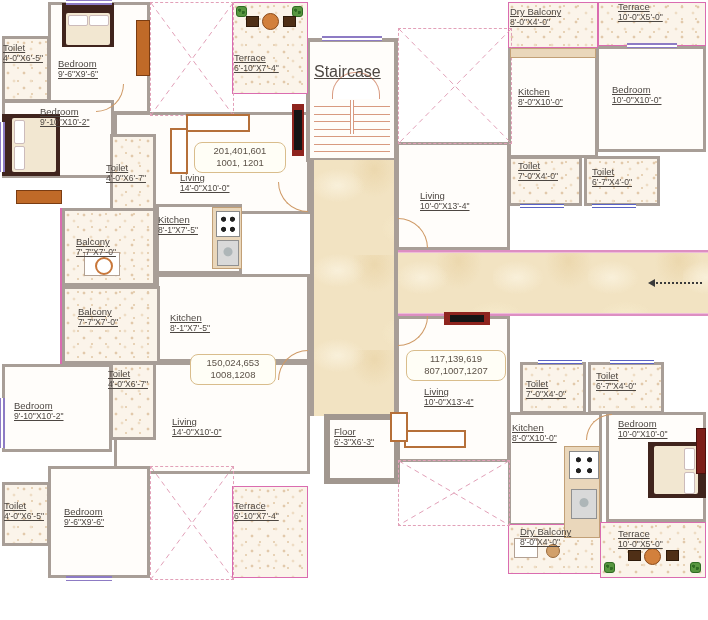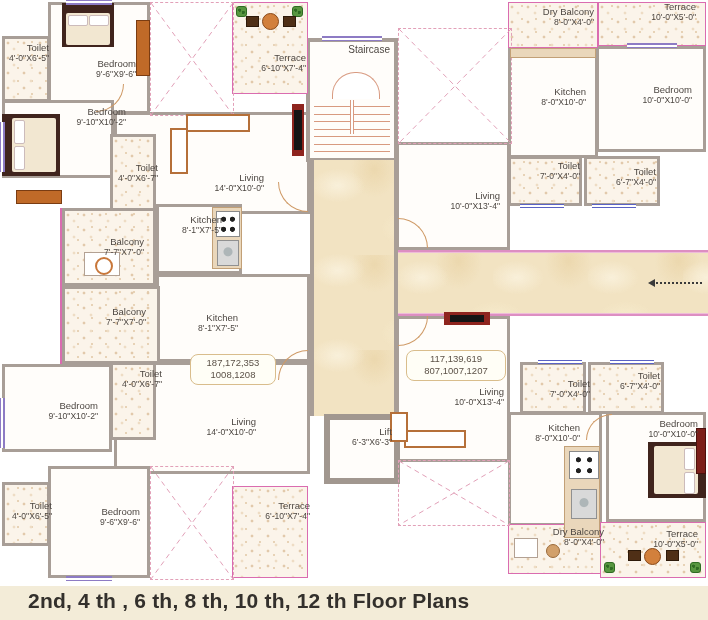--- a/index.html
+++ b/index.html
@@ -10,21 +10,21 @@
        background-image:radial-gradient(circle at 3px 4px,#e2c9ab 1.2px,transparent 1.7px),
                         radial-gradient(circle at 9px 10px,#eedcc4 1.2px,transparent 1.7px),
                         radial-gradient(circle at 13px 3px,#e7d2b6 1px,transparent 1.4px);
        background-size:16px 15px,17px 16px,14px 13px;}
   .pink{border:1.5px solid #da6cb0;}
   .mrb{position:absolute;box-sizing:border-box;background-color:#f2e3c2;
        background-image:radial-gradient(ellipse 42px 26px at 25% 30%,#f9f0da 0%,rgba(249,240,218,0) 65%),
                         radial-gradient(ellipse 50px 32px at 75% 65%,#f7ecce 0%,rgba(247,236,206,0) 60%),
                         radial-gradient(ellipse 34px 40px at 55% 10%,#ecd8ae 0%,rgba(236,216,174,0) 70%);
        background-size:95px 85px,130px 105px,110px 95px;}
-  .lbl{position:absolute;text-align:right;color:#4d4742;font-size:9.5px;line-height:1.18;z-index:30;}
+  .lbl{position:absolute;text-align:left;color:#4d4742;font-size:9.5px;line-height:1.18;z-index:30;text-decoration:underline;}
   .lbl .dm{display:block;font-size:8.6px;white-space:nowrap;}
   .ubox{position:absolute;z-index:35;background:#fffef6;border:1.5px solid #d9bd8c;border-radius:8px;
         padding:2px 5px;text-align:center;font-size:9.5px;color:#5c5248;line-height:1.3;}
   .ubox .ul{display:block;white-space:nowrap;}
   .winh{position:absolute;height:5px;z-index:22;
         background:linear-gradient(180deg,#8d7bc4 0 1.5px,#fff 1.5px 3.5px,#8d7bc4 3.5px 5px);}
   .winv{position:absolute;width:5px;z-index:22;
         background:linear-gradient(90deg,#8d7bc4 0 1.5px,#fff 1.5px 3.5px,#8d7bc4 3.5px 5px);}
   .sill{position:absolute;height:4px;z-index:22;
         background:linear-gradient(180deg,#5a62c4 0 1.2px,#fff 1.2px 2.8px,#5a62c4 2.8px 4px);}
@@ -206,31 +206,35 @@
   <div class="arc arc-br" style="left:398px;top:316px;width:30px;height:30px"></div>
   <div class="arc arc-tl" style="left:278px;top:350px;width:30px;height:30px"></div>
   <div class="arc arc-br" style="left:96px;top:84px;width:28px;height:28px"></div>
   <div class="arc arc-tl" style="left:586px;top:414px;width:26px;height:26px"></div>
 
   <div class="fur" style="left:648px;top:278px;width:54px;height:10px;z-index:25">
     <div style="position:absolute;left:0;top:1px;width:0;height:0;border-top:4px solid transparent;border-bottom:4px solid transparent;border-right:7px solid #3a3a3a"></div>
     <div style="position:absolute;left:8px;top:4px;right:0;border-top:2px dotted #3a3a3a"></div>
   </div>
 
+  <div class="ubox" style="left:194px;top:142px;width:80px">
+    <span class="ul">201,401,601</span>
+    <span class="ul">1001, 1201</span>
+  </div>
   <div class="ubox" style="left:406px;top:350px;width:88px">
     <span class="ul">117,139,619</span>
     <span class="ul">807,1007,1207</span>
   </div>
   <div class="ubox" style="left:190px;top:354px;width:74px">
-    <span class="ul">187,172,353</span>
+    <span class="ul">150,024,653</span>
     <span class="ul">1008,1208</span>
   </div>
 
-  <div class="lbl" style="left:314px;top:44px;width:76px;font-size:10px"><span>Staircase</span></div>
-  <div class="lbl" style="left:334px;top:426px;width:58px"><span>Lift</span><span class="dm">6'-3"X6'-3"</span></div>
+  <div class="lbl" style="left:314px;top:63px;width:76px;font-size:16px"><span>Staircase</span></div>
+  <div class="lbl" style="left:334px;top:426px;width:58px"><span>Floor</span><span class="dm">6'-3"X6'-3"</span></div>
 
   <div class="lbl" style="left:3px;top:42px;width:46px"><span>Toilet</span><span class="dm">4'-0"X6'-5"</span></div>
   <div class="lbl" style="left:58px;top:58px;width:78px"><span>Bedroom</span><span class="dm">9'-6"X9'-6"</span></div>
   <div class="lbl" style="left:234px;top:52px;width:72px"><span>Terrace</span><span class="dm">6'-10"X7'-4"</span></div>
   <div class="lbl" style="left:40px;top:106px;width:86px"><span>Bedroom</span><span class="dm">9'-10"X10'-2"</span></div>
   <div class="lbl" style="left:106px;top:162px;width:52px"><span>Toilet</span><span class="dm">4'-0"X6'-7"</span></div>
   <div class="lbl" style="left:180px;top:172px;width:84px"><span>Living</span><span class="dm">14'-0"X10'-0"</span></div>
   <div class="lbl" style="left:158px;top:214px;width:64px"><span>Kitchen</span><span class="dm">8'-1"X7'-5"</span></div>
   <div class="lbl" style="left:76px;top:236px;width:68px"><span>Balcony</span><span class="dm">7'-7"X7'-0"</span></div>
   <div class="lbl" style="left:78px;top:306px;width:68px"><span>Balcony</span><span class="dm">7'-7"X7'-0"</span></div>
@@ -252,17 +256,14 @@
   <div class="lbl" style="left:520px;top:526px;width:84px"><span>Dry Balcony</span><span class="dm">8'-0"X4'-0"</span></div>
   <div class="lbl" style="left:618px;top:528px;width:80px"><span>Terrace</span><span class="dm">10'-0"X5'-0"</span></div>
 
   <div class="lbl" style="left:108px;top:368px;width:54px"><span>Toilet</span><span class="dm">4'-0"X6'-7"</span></div>
   <div class="lbl" style="left:14px;top:400px;width:84px"><span>Bedroom</span><span class="dm">9'-10"X10'-2"</span></div>
   <div class="lbl" style="left:172px;top:416px;width:84px"><span>Living</span><span class="dm">14'-0"X10'-0"</span></div>
   <div class="lbl" style="left:4px;top:500px;width:48px"><span>Toilet</span><span class="dm">4'-0"X6'-5"</span></div>
   <div class="lbl" style="left:64px;top:506px;width:76px"><span>Bedroom</span><span class="dm">9'-6"X9'-6"</span></div>
   <div class="lbl" style="left:234px;top:500px;width:76px"><span>Terrace</span><span class="dm">6'-10"X7'-4"</span></div>
 
-  <div id="caption-band">
-    <div class="cap">2nd, 4 th , 6 th, 8 th, 10 th, 12 th Floor Plans</div>
-  </div>
 
 </div>
 
 </body></html>

